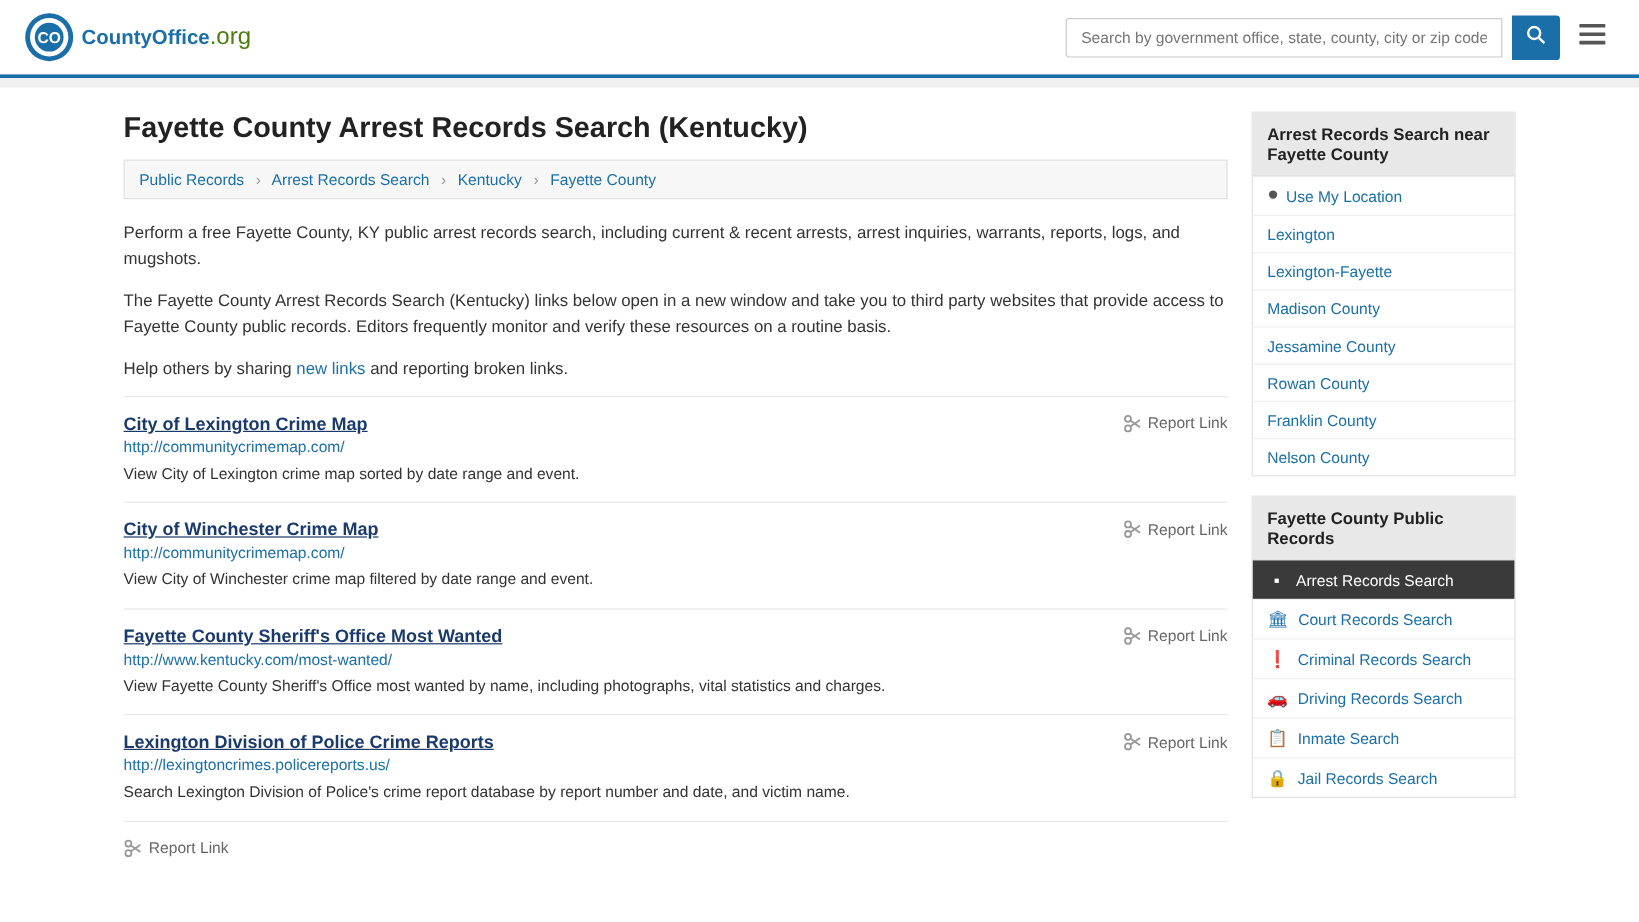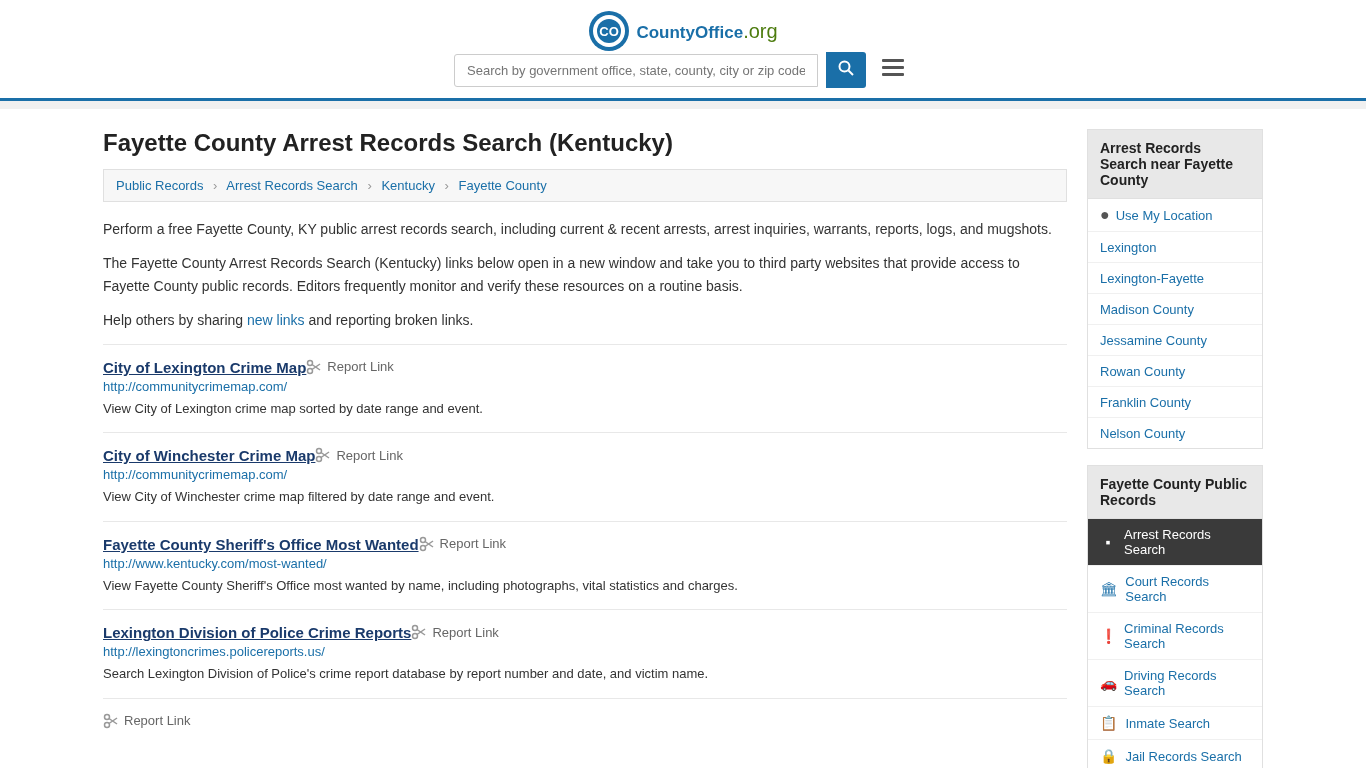--- a/index.html
+++ b/index.html
@@ -6,21 +6,20 @@
     body { font-family: Arial, sans-serif; font-size: 14px; color: #333; background: #fff; }
 
     
     #header {
       background: #fff;
       border-bottom: 3px solid #1a6fa8;
       padding: 10px 20px;
       display: flex;
       align-items: center;
       justify-content: space-between;
-      flex-direction: column;
     }
     #logo-area {
       display: flex;
       align-items: center;
       gap: 6px;
     }
     #logo-icon {
       width: 42px;
       height: 42px;
     }
@@ -111,20 +110,21 @@
     }
 
     
     .result-item {
       border-top: 1px solid #e8e8e8;
       padding: 14px 0;
     }
     .result-header {
       display: flex;
       align-items: flex-start;
+      justify-content: space-between;
     }
     .result-title a {
       color: #1a3a6b;
       font-size: 15px;
       font-weight: bold;
       text-decoration: underline;
     }
     .report-link-btn {
       display: flex;
       align-items: center;
@@ -143,21 +143,21 @@
       margin: 3px 0 5px 0;
     }
     .result-desc {
       color: #333;
       font-size: 13px;
       line-height: 1.5;
     }
 
     
     #sidebar {
-      width: 176px;
+      width: 220px;
       flex-shrink: 0;
     }
 
     .sidebar-section-title {
       background: #e8e8e8;
       font-weight: bold;
       font-size: 14px;
       padding: 10px 12px;
       color: #222;
       margin-bottom: 0;

